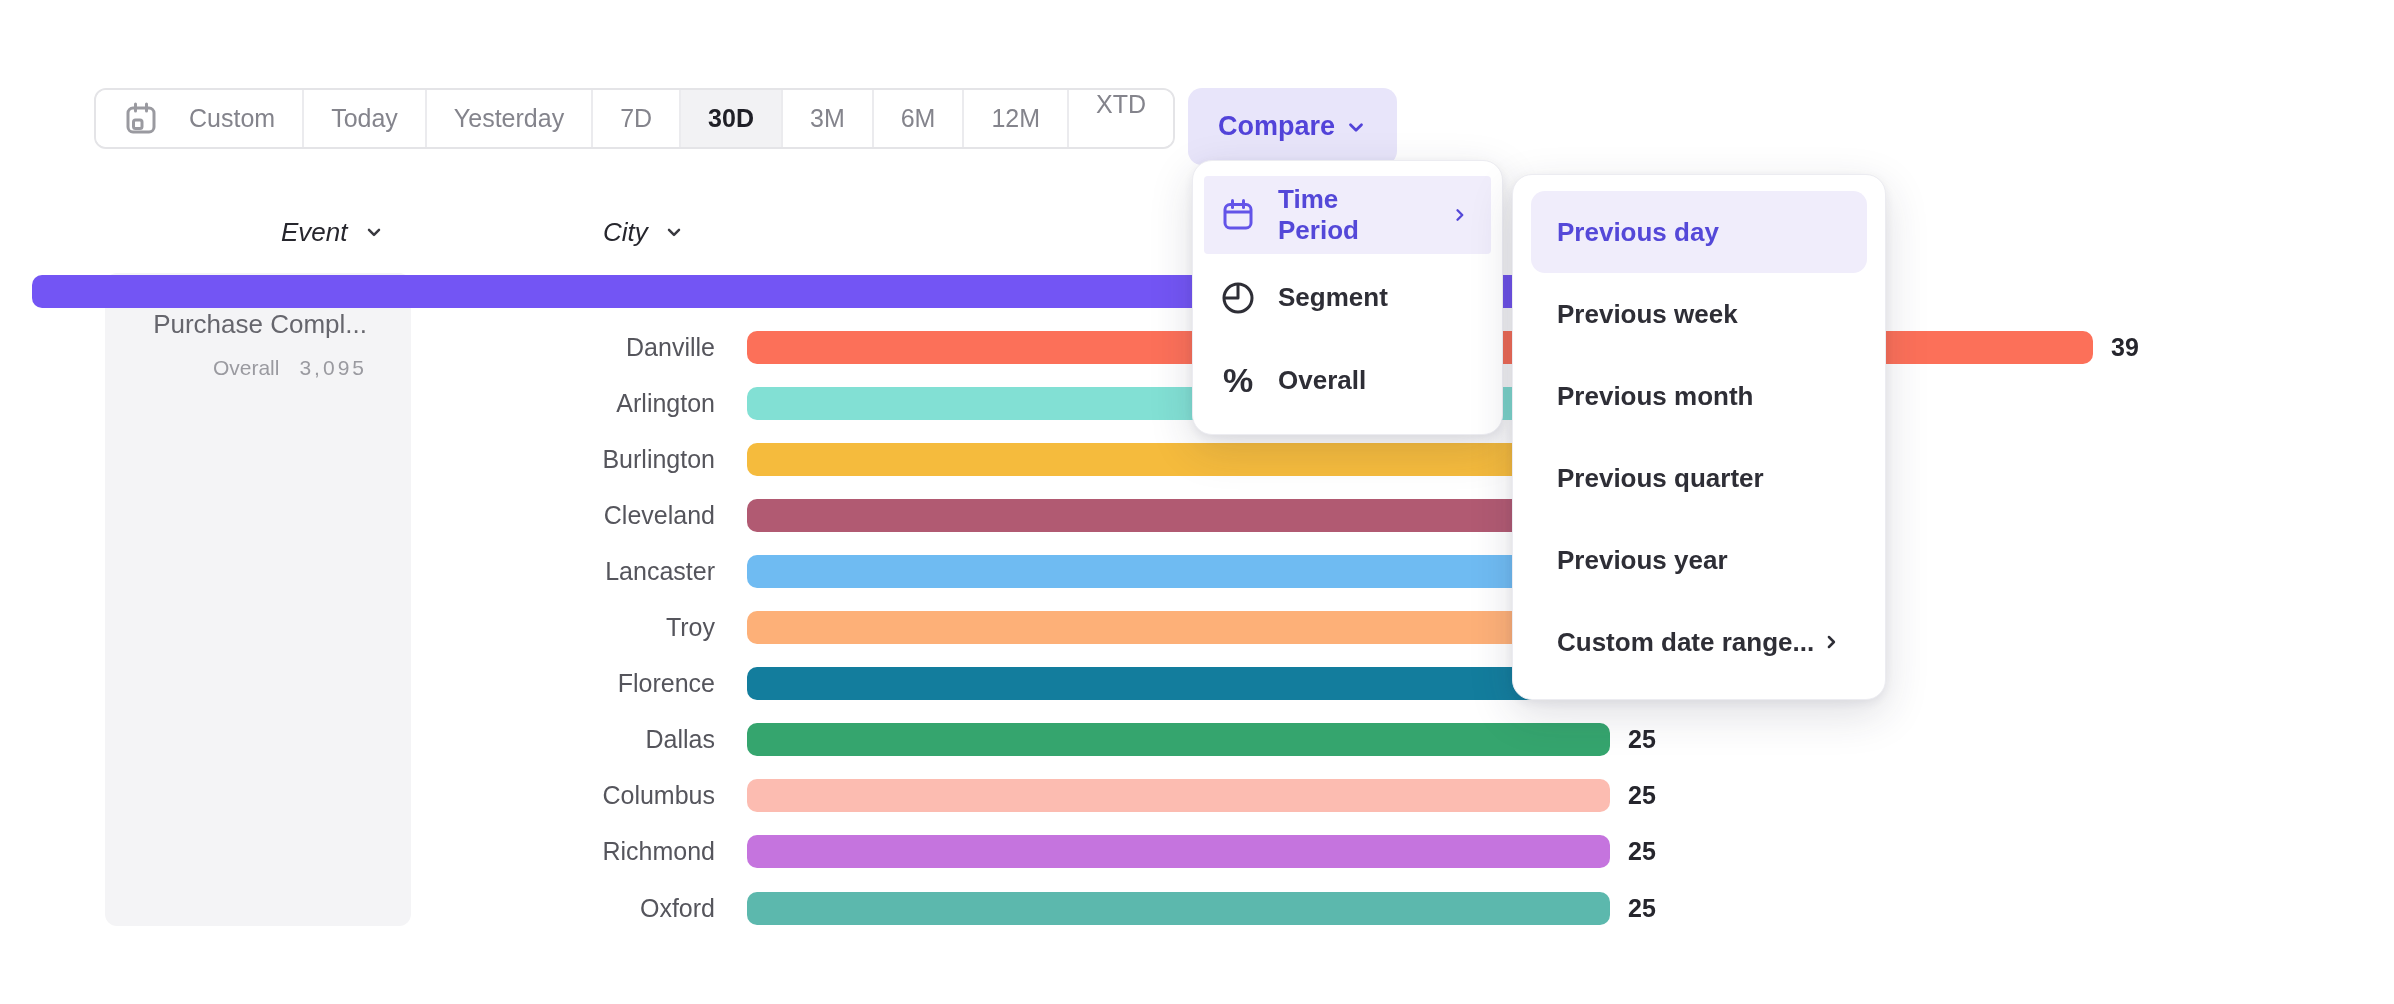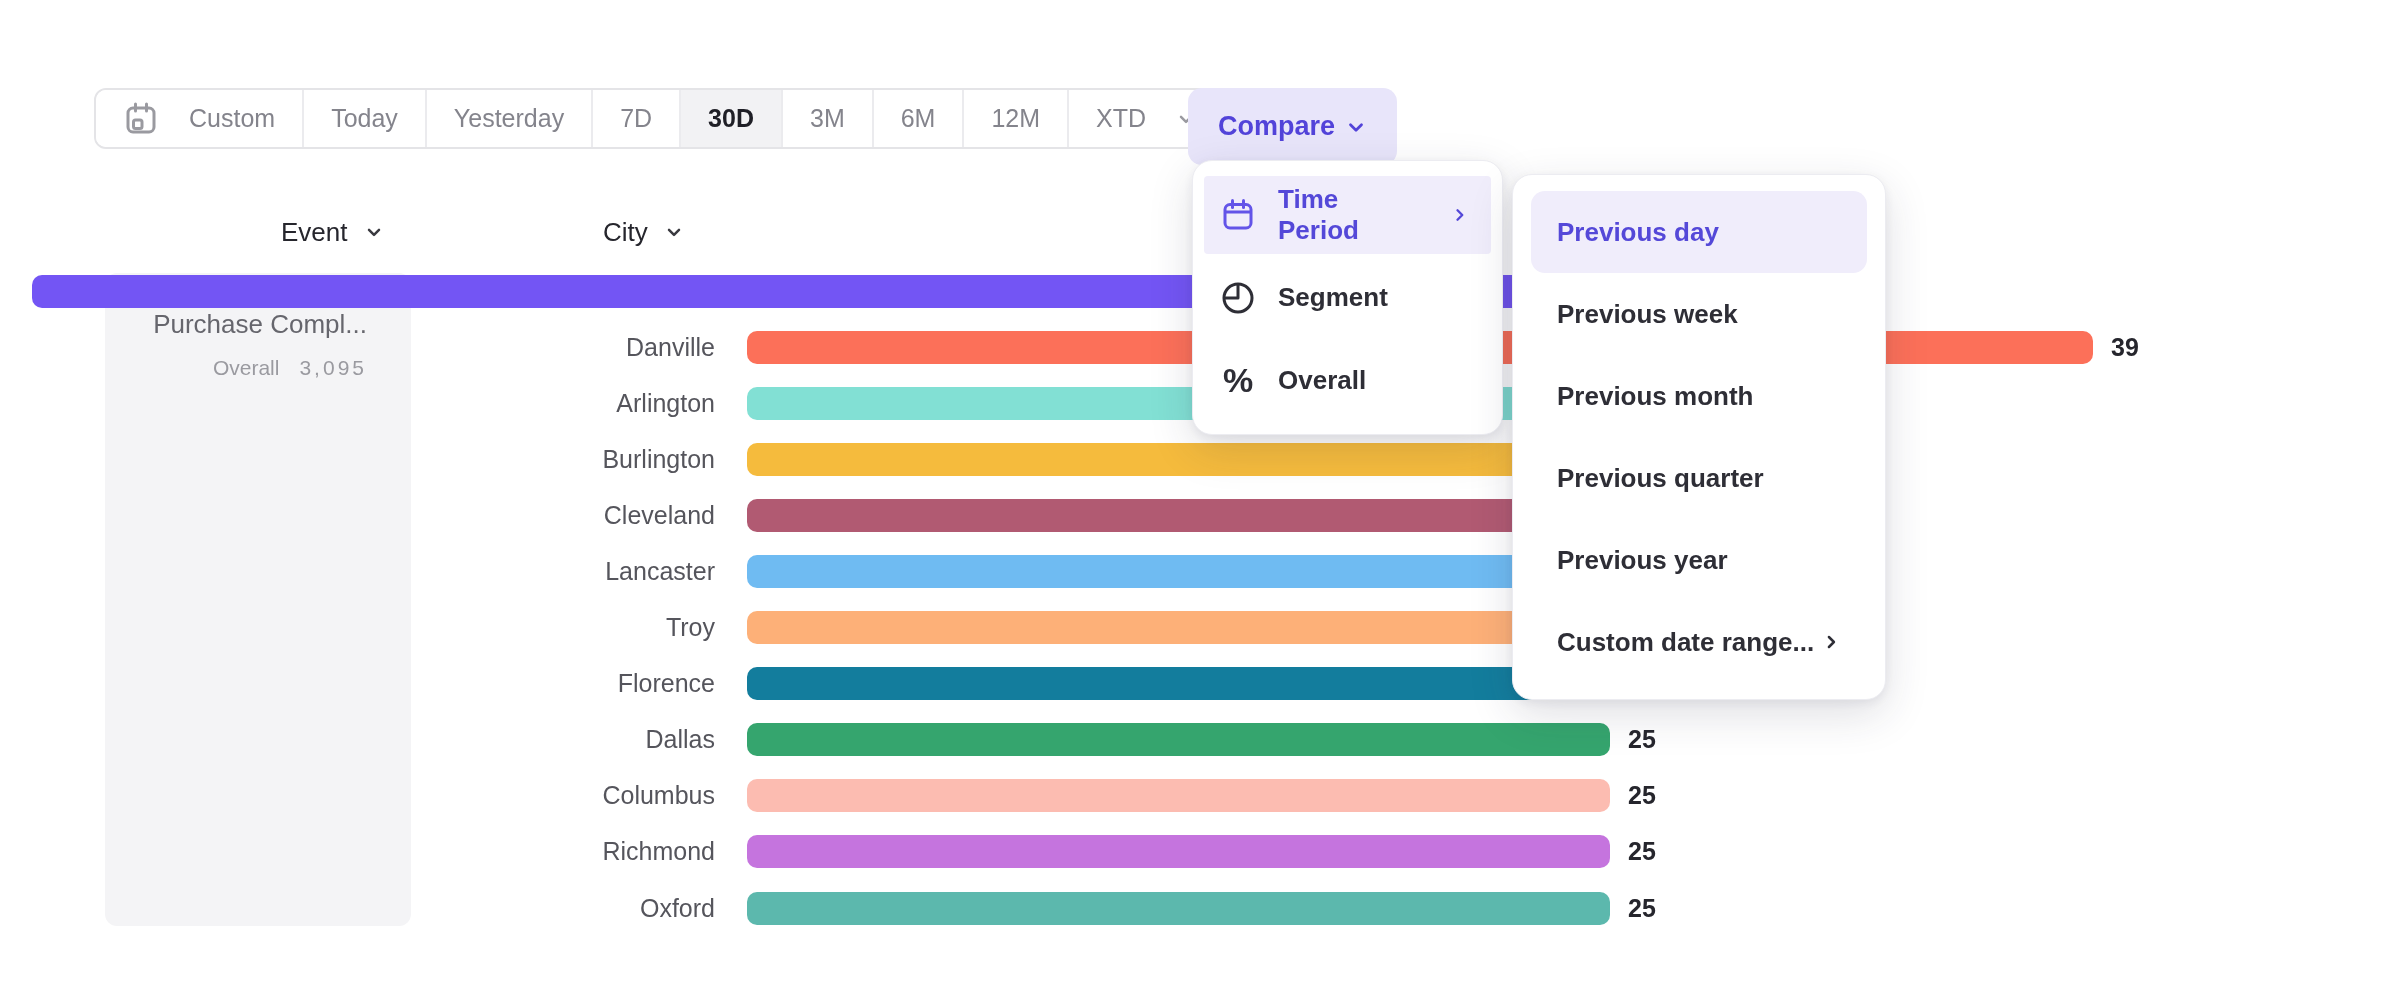--- a/index.html
+++ b/index.html
@@ -13,37 +13,37 @@
   .toolbar {
     position:absolute; left:94px; top:88px; height:61px;
     display:flex; align-items:stretch;
     border:2px solid #E4E4E7; border-radius:12px; background:#fff; overflow:hidden;
   }
   .tb-btn {
     display:flex; align-items:center; gap:30px; padding:0 27px;
     font-size:25px; color:#84848C; background:#fff; cursor:pointer;
     border-right:2px solid #EBEBEE; white-space:nowrap;
   }
-  .tb-btn:last-child { border-right:none; }
+  .tb-btn:last-child { border-right:none;flex-direction:column; }
   .tb-btn.selected { background:#F2F2F4; color:#1F1F26; font-weight:700; }
 
   
   .compare-btn {
     position:absolute; left:1188px; top:88px; height:77px; padding:0 30px;
     display:flex; align-items:center; gap:10px;
     background:#E8E5FA; color:#5243D9; font-size:27px; font-weight:700;
     border:none; border-radius:14px; cursor:pointer;
     font-family:"Liberation Sans", sans-serif;
   }
 
   
   .col-header {
     position:absolute; top:214px; height:36px;
     display:flex; align-items:center; gap:16px;
-    font-size:26px; font-weight:500; color:#26262D;
+    font-size:26px; font-weight:500; color:#26262D;font-style:italic;
   }
   .col-header.event { left:281px; }
   .col-header.city  { left:603px; }
 
   
   .event-card {
     position:absolute; left:105px; top:273px; width:306px; height:653px;
     background:#F4F4F6; border-radius:12px;
     padding:36px 44px 0 24px; text-align:right;
   }

